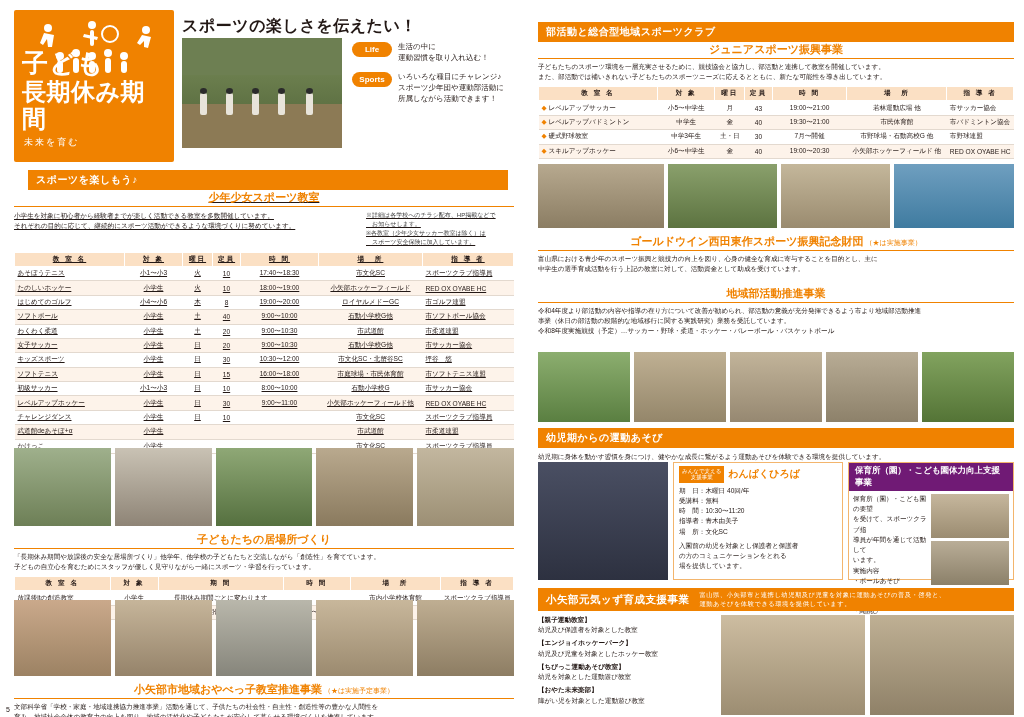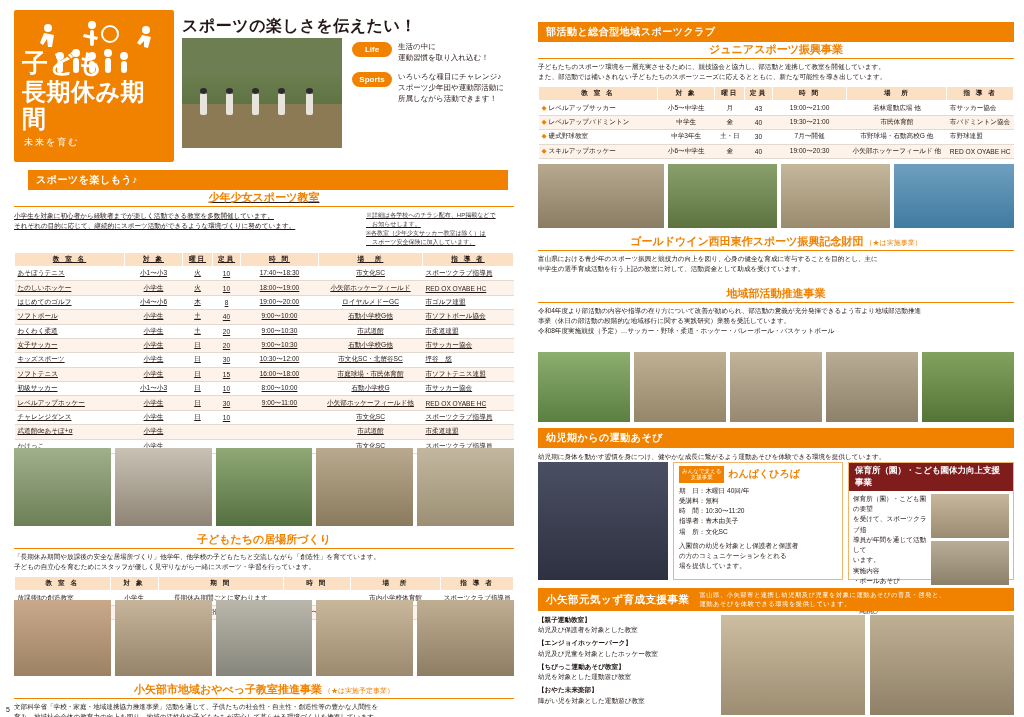--- a/index.html
+++ b/index.html
@@ -72,21 +72,21 @@
   .ph { position:relative; overflow:hidden; background:#b9bfb2; }
 
   .cap-note { font-size:6px; line-height:1.5; }
   .txt { font-size:6.6px; line-height:1.55; }
   .star { color:#f08200; }
 
   .pagenum { position:absolute; left:6px; bottom:4px; font-size:7px; color:#231815; }
 
   .box-wh { background:#fff; border:1px solid #f3b56d; }
   .hdr-orange-thin {
-    background:#7f1d1d; color:#fff; font-size:8.5px; font-weight:bold; padding:2px 6px;
+    background:#701a75; color:#fff; font-size:8.5px; font-weight:bold; padding:2px 6px;
   }
 </style>
 </head>
 <body>
 
 <div class="page">
 
   <div class="col-left">
 
     <div class="logo-box">

